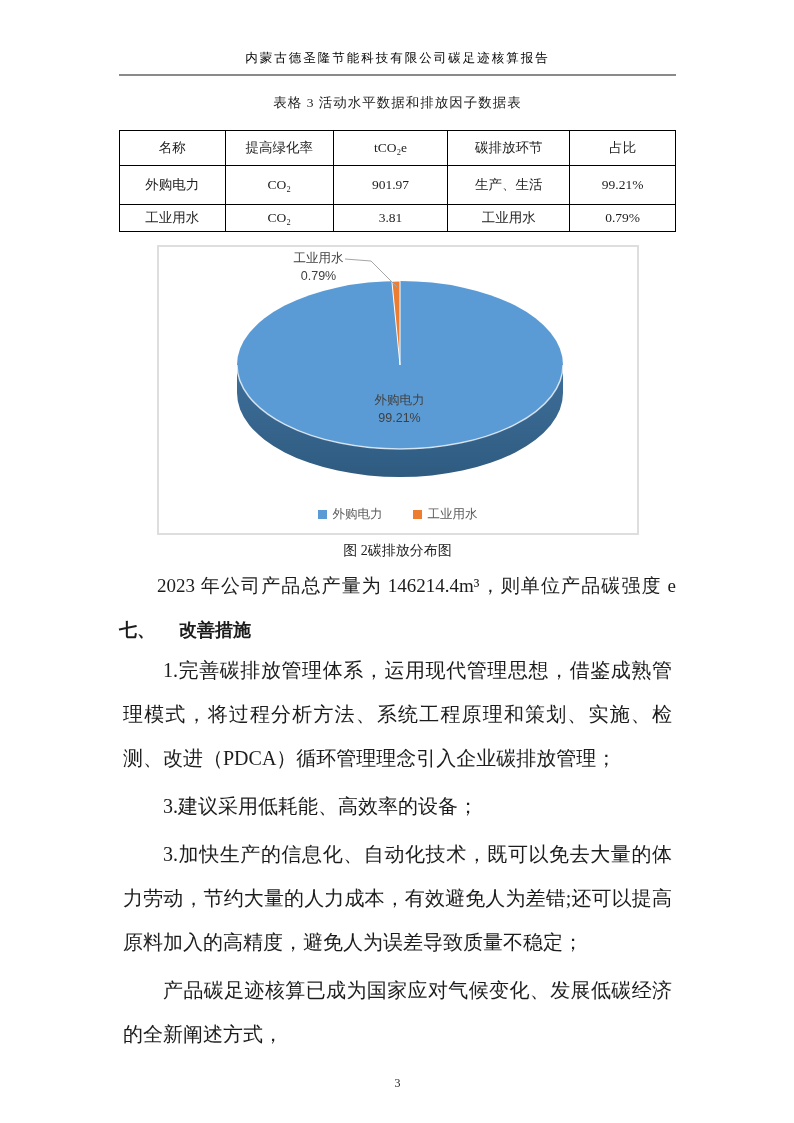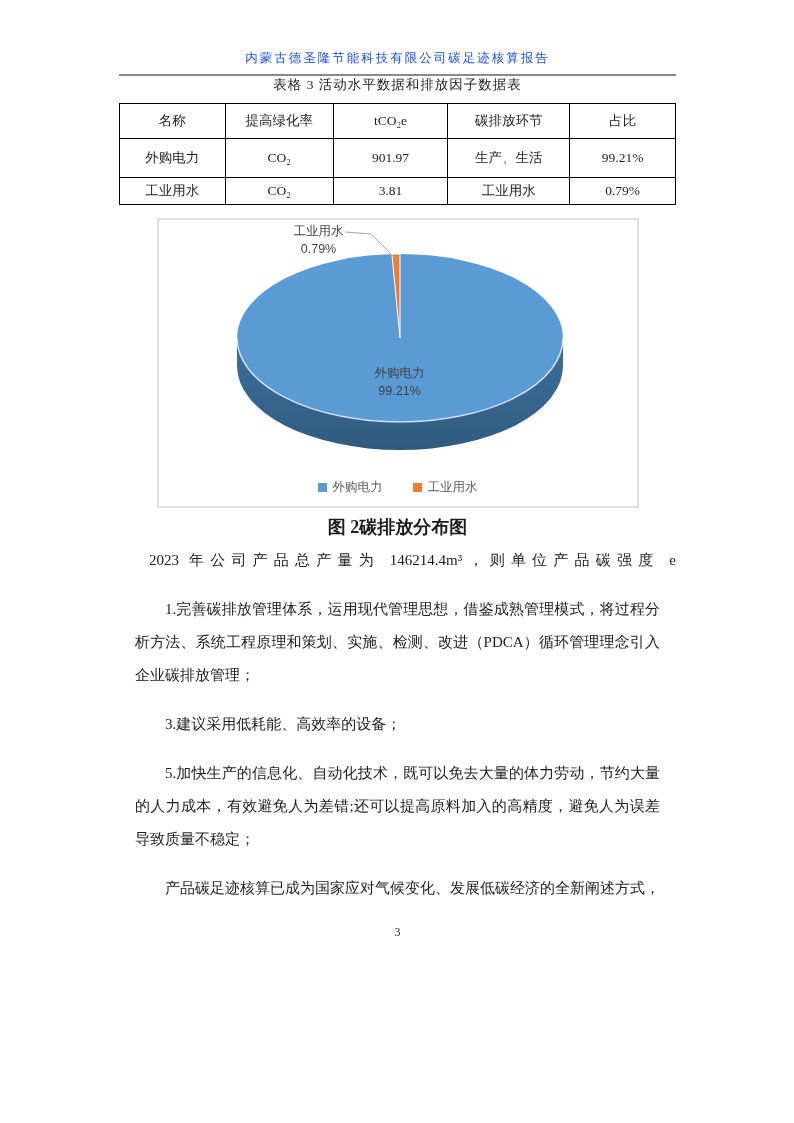--- a/index.html
+++ b/index.html
@@ -3,50 +3,50 @@
 <meta charset="utf-8">
 <style>
   * { box-sizing: border-box; }
   html,body { margin:0; padding:0; background:#ffffff; }
   .page {
     width:794px; height:1123px; margin:0 auto; background:#fff;
     font-family:"Liberation Serif","DejaVu Serif",serif; color:#1c1c1c;
     padding:50px 118px 0 119px; overflow:hidden; position:relative;
   }
   
-  .doc-header { text-align:center; font-size:12.5px; color:#1d4ed8; letter-spacing:2px; }
+  .doc-header { text-align:center; font-size:12.5px; color:#000000; letter-spacing:2px; }
   .header-rule { border:none; border-top:2px solid #8a8a8a; margin:7px 0 0 0; }
   
-  .tbl-title { text-align:center; font-size:13.5px; letter-spacing:1px; }
-  table.data { width:100%; border-collapse:collapse; margin-top:9px; font-size:13.5px; table-layout:fixed; }
+  .tbl-title { text-align:center; font-size:13.5px; margin-top:18px; letter-spacing:1px; }
+  table.data { width:100%; border-collapse:collapse; margin-top:18px; font-size:13.5px; table-layout:fixed; }
   table.data td { border:1.5px solid #000; text-align:center; vertical-align:middle; padding:4px 2px; }
   table.data tr.hdr td { padding:8px 2px; }
   table.data tr.r1 td { padding:10px 2px; }
   table.data tr.r2 td, table.data tr.r3 td { padding:4px 2px; }
   
   .chart-box {
     width:482px; height:290px; margin:13px auto 0 auto;
     border:2px solid #dedede; position:relative; background:#fff;
     font-family:"Liberation Sans","DejaVu Sans",sans-serif;
   }
   .chart-box svg { position:absolute; left:0; top:0; }
   .pie-label { position:absolute; text-align:center; font-size:12.5px; color:#404040; line-height:1.45; }
   .lbl-water { left:125px; top:2px;  width:70px; }
   .lbl-elec  { left:201px; top:144px; width:80px; }
   .legend { position:absolute; left:0; bottom:10px; width:100%; display:flex; justify-content:center; gap:30px; font-size:12.5px; color:#595959; }
   .legend-item { display:flex; align-items:center; gap:6px; }
   .swatch { width:9px; height:9px; display:inline-block; }
   .sw-blue { background:#5B9BD5; }
   .sw-orange { background:#ED7D31; }
-  .fig-caption { text-align:center; font-weight:700; font-size:18px; margin-top:7px; }
+  .fig-caption { text-align:center; font-weight:400; font-size:14px; margin-top:7px; }
   
-  .body-line { font-size:15px; line-height:2.2; text-align:justify; }
+  .body-line { font-size:19px; line-height:2.2; text-align:justify; }
   .just-last { text-align-last:justify; }
   .ind { text-indent:2em; }
-  .para { font-size:15px; line-height:2.2; text-align:justify; text-indent:2em; margin:16px; }
+  .para { font-size:20px; line-height:2.2; text-align:justify; text-indent:2em; margin:4px; }
   .sec-head { margin:10px 0 0 0; font-size:18px; font-weight:700; line-height:1.5; }
   .sec-head .num { margin-right:24px; }
   .intro-wrap { margin-top:5px; }
   .footer-page { text-align:center; font-size:12px; margin-top:20px; color:#222; }
 </style>
 </head>
 <body>
 
 <div class="page">
 
@@ -128,23 +128,24 @@
       </div>
     </div>
   </div>
 
   <div class="fig-caption">图 2碳排放分布图</div>
 
   <div class="intro-wrap">
     <div class="body-line just-last ind">2023 年公司产品总产量为 146214.4m³，则单位产品碳强度 e</div>
   </div>
 
+  <h2 class="sec-head"><span class="num">七、</span><span>改善措施</span></h2>
 
   <p class="para">1.完善碳排放管理体系，运用现代管理思想，借鉴成熟管理模式，将过程分析方法、系统工程原理和策划、实施、检测、改进（PDCA）循环管理理念引入企业碳排放管理；</p>
   <p class="para">3.建议采用低耗能、高效率的设备；</p>
-  <p class="para">5.加快生产的信息化、自动化技术，既可以免去大量的体力劳动，节约大量的人力成本，有效避免人为差错;还可以提高原料加入的高精度，避免人为误差导致质量不稳定；</p>
+  <p class="para">3.加快生产的信息化、自动化技术，既可以免去大量的体力劳动，节约大量的人力成本，有效避免人为差错;还可以提高原料加入的高精度，避免人为误差导致质量不稳定；</p>
 
 
   <p class="para">产品碳足迹核算已成为国家应对气候变化、发展低碳经济的全新阐述方式，</p>
 
   <div class="footer-page">3</div>
 
 </div>
 
 </body></html>

